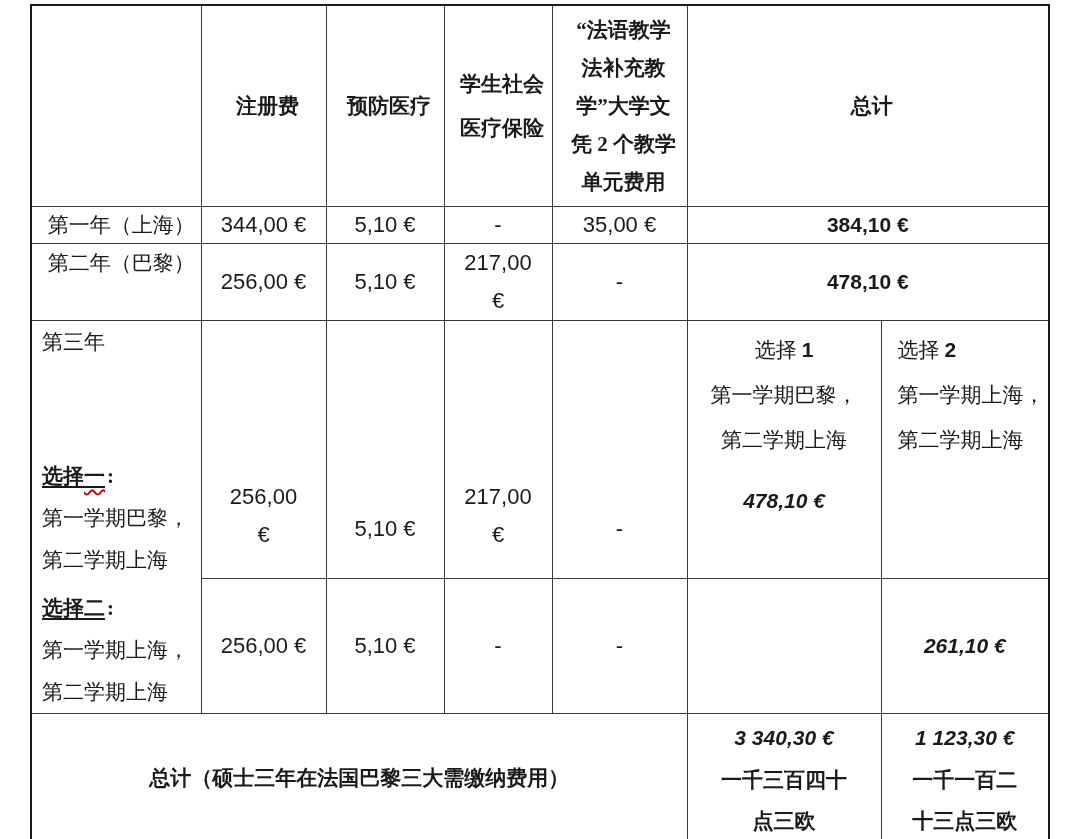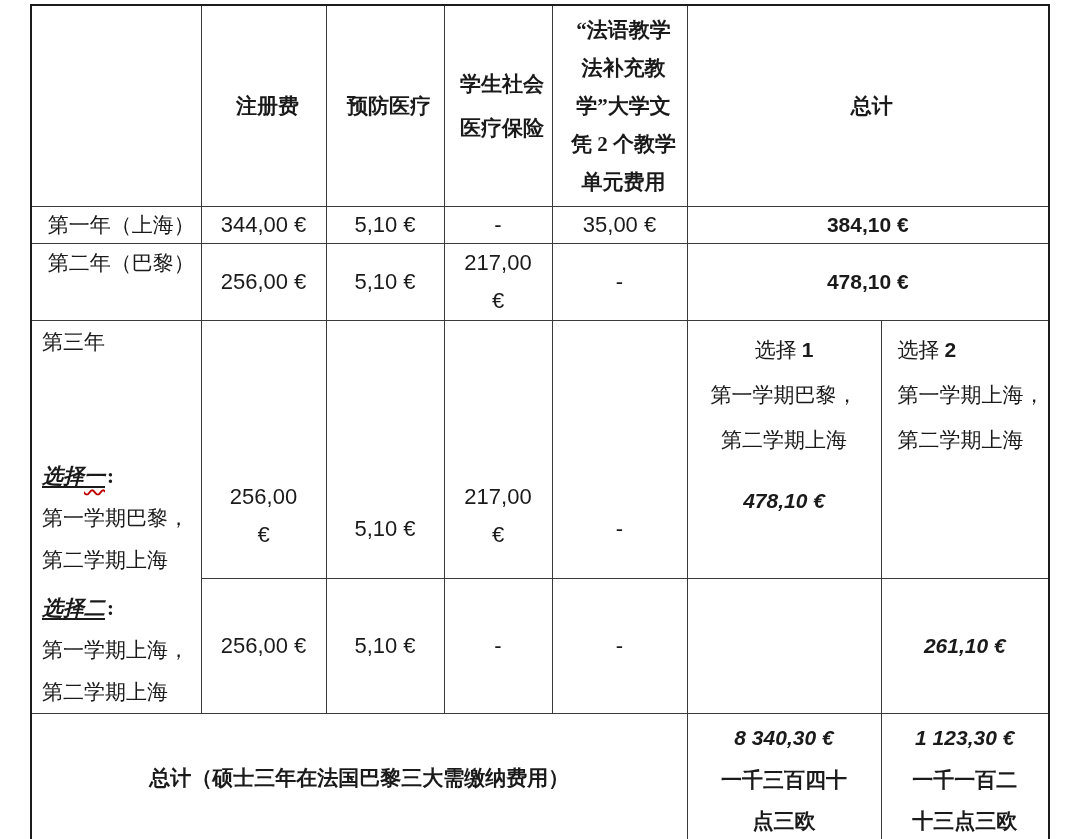--- a/index.html
+++ b/index.html
@@ -51,21 +51,21 @@
   
   .y2label { padding-top: 5px !important; }
 
   
   .y3cell { padding: 8px 4px 0 10px !important; }
   .y3title { line-height: 26px; text-align: left; }
   .optblock { text-align: left; line-height: 42px; }
   .optblock.first  { margin-top: 100px; }
   .optblock.second { margin-top: 6px; }
   .optlabel {
-    font-weight: bold; font-style: italic;
+    font-weight: bold; 
     text-decoration: underline;
     text-underline-offset: 3px;
   }
   .squiggle {
     text-decoration: underline wavy #c00000;
     text-underline-offset: 6px;
     text-decoration-thickness: 1.5px;
   }
   .optcolon { font-weight: bold; padding-left: 2px; }
 
@@ -175,21 +175,21 @@
     <td class="num">5,10 €</td>
     <td class="num">-</td>
     <td class="num">-</td>
     <td></td>
     <td class="num bi big">261,10 €</td>
   </tr>
 
   <tr class="r-grand">
     <td colspan="5" class="bold">总计（硕士三年在法国巴黎三大需缴纳费用）</td>
     <td class="grandcell">
-      <div class="gamount num bi big">8 340,30 €</div>
+      <div class="gamount num bi big">3 340,30 €</div>
       <div class="gcaption preline">一千三百四十
 点三欧</div>
     </td>
     <td class="grandcell">
       <div class="gamount num bi big">1 123,30 €</div>
       <div class="gcaption preline">一千一百二
 十三点三欧</div>
     </td>
   </tr>
 </tbody>

